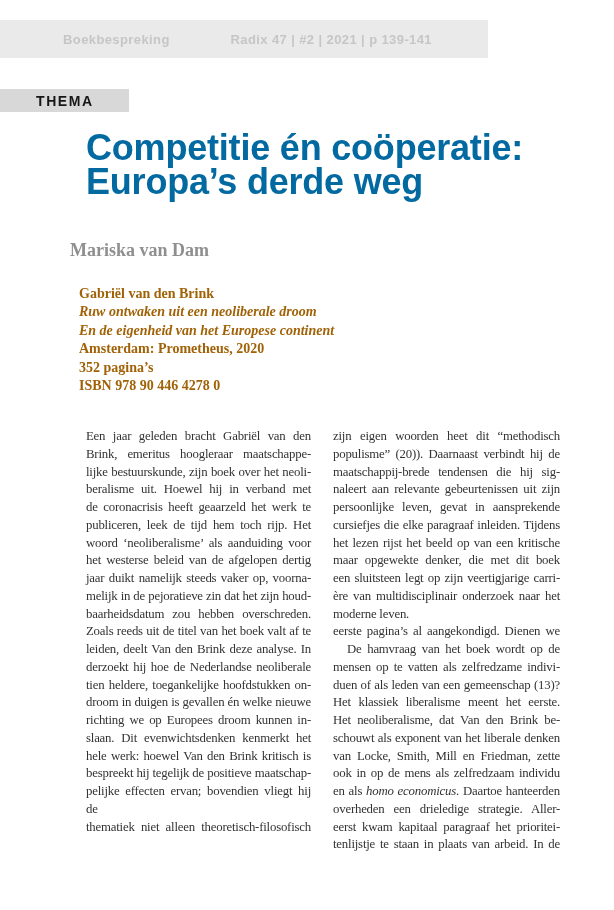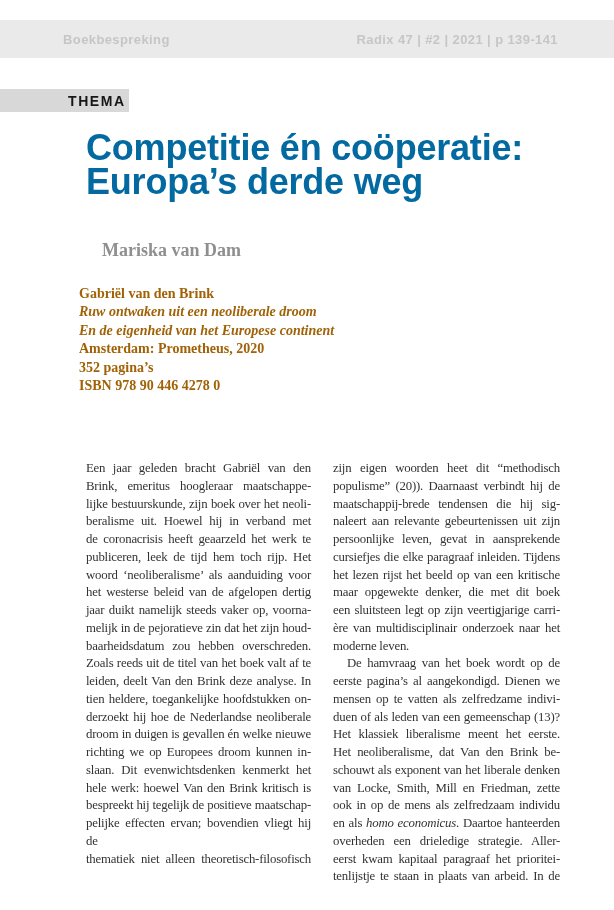--- a/index.html
+++ b/index.html
@@ -4,62 +4,61 @@
 <style>
   html,body { margin:0; padding:0; }
   body {
     width:614px; height:910px;
     background:#ffffff;
     position:relative;
     overflow:hidden;
     font-family:"Liberation Sans", sans-serif;
   }
   .header-bar {
-    position:absolute; top:20px; left:0; width:614px; height:38px;
+    position:absolute; top:20px; left:0; width:488px; height:38px;
     background:#eaeaea;
     display:flex; align-items:center; justify-content:space-between;
     box-sizing:border-box; padding:0 56px 0 63px;
   }
   .header-text {
     font-size:13px; font-weight:bold; color:#c6c6c6; letter-spacing:0.4px;
   }
   .thema-tag {
     position:absolute; top:89px; left:0; width:129px; height:23px;
     background:#d8d8d8;
     display:flex; align-items:center;
-    box-sizing:border-box; padding-left:68px;
+    box-sizing:border-box; padding-left:36px;
   }
   .thema-tag span {
     font-size:14px; font-weight:bold; color:#161616; letter-spacing:1.6px;
   }
   .article-title {
     position:absolute; top:131px; left:86px; width:500px;
     font-size:36px; line-height:34px; font-weight:bold;
     color:#0369a1; letter-spacing:-0.2px;
   }
   .article-author {
-    position:absolute; top:240px; left:102px;
+    position:absolute; top:240px; left:70px;
     font-family:"Liberation Serif", serif;
     font-size:18px; font-weight:bold; color:#8f8f8f;
   }
   .book-info {
     position:absolute; top:285px; left:79px; width:420px;
     font-family:"Liberation Serif", serif;
     font-size:14px; line-height:18.4px; font-weight:bold; color:#a16207;
   }
   .book-info .it { font-style:italic; }
   .body-columns {
     position:absolute; top:428px; left:86px; width:474px;
     display:flex; gap:22px;
   }
   .body-col {
     font-family:"Liberation Serif", serif;
     font-size:12.8px; line-height:17.75px; color:#333333;
     letter-spacing:-0.2px;
-    margin-top:32px;
   }
   .col-0 { width:225px; }
   .col-1 { width:227px; }
   .bodyline { text-align:justify; text-align-last:justify; }
   .bodyline.noj { text-align-last:left; }
   .bodyline.ind { text-indent:14px; }
   .bodyline .em { font-style:italic; }
 </style>
 </head>
 <body>
@@ -97,44 +96,44 @@
       <div class="bodyline">beralisme uit. Hoewel hij in verband met</div>
       <div class="bodyline">de coronacrisis heeft geaarzeld het werk te</div>
       <div class="bodyline">publiceren, leek de tijd hem toch rijp. Het</div>
       <div class="bodyline">woord ‘neoliberalisme’ als aanduiding voor</div>
       <div class="bodyline">het westerse beleid van de afgelopen dertig</div>
       <div class="bodyline">jaar duikt namelijk steeds vaker op, voorna-</div>
       <div class="bodyline">melijk in de pejoratieve zin dat het zijn houd-</div>
       <div class="bodyline">baarheidsdatum zou hebben overschreden.</div>
       <div class="bodyline">Zoals reeds uit de titel van het boek valt af te</div>
       <div class="bodyline">leiden, deelt Van den Brink deze analyse. In</div>
+      <div class="bodyline">derzoekt hij hoe de Nederlandse neoliberale</div>
       <div class="bodyline">tien heldere, toegankelijke hoofdstukken on-</div>
-      <div class="bodyline">derzoekt hij hoe de Nederlandse neoliberale</div>
       <div class="bodyline">droom in duigen is gevallen én welke nieuwe</div>
       <div class="bodyline">richting we op Europees droom kunnen in-</div>
       <div class="bodyline">slaan. Dit evenwichtsdenken kenmerkt het</div>
       <div class="bodyline">hele werk: hoewel Van den Brink kritisch is</div>
       <div class="bodyline">bespreekt hij tegelijk de positieve maatschap-</div>
       <div class="bodyline">pelijke effecten ervan; bovendien vliegt hij de</div>
       <div class="bodyline">thematiek niet alleen theoretisch-filosofisch</div>
     </div>
   <div class="body-col col-1">
       <div class="bodyline">zijn eigen woorden heet dit “methodisch</div>
       <div class="bodyline">populisme” (20)). Daarnaast verbindt hij de</div>
       <div class="bodyline">maatschappij-brede tendensen die hij sig-</div>
       <div class="bodyline">naleert aan relevante gebeurtenissen uit zijn</div>
       <div class="bodyline">persoonlijke leven, gevat in aansprekende</div>
       <div class="bodyline">cursiefjes die elke paragraaf inleiden. Tijdens</div>
       <div class="bodyline">het lezen rijst het beeld op van een kritische</div>
       <div class="bodyline">maar opgewekte denker, die met dit boek</div>
       <div class="bodyline">een sluitsteen legt op zijn veertigjarige carri-</div>
       <div class="bodyline">ère van multidisciplinair onderzoek naar het</div>
       <div class="bodyline noj">moderne leven.</div>
+      <div class="bodyline">eerste pagina’s al aangekondigd. Dienen we</div>
       <div class="bodyline ind">De hamvraag van het boek wordt op de</div>
-      <div class="bodyline">eerste pagina’s al aangekondigd. Dienen we</div>
       <div class="bodyline">mensen op te vatten als zelfredzame indivi-</div>
       <div class="bodyline">duen of als leden van een gemeenschap (13)?</div>
       <div class="bodyline">Het klassiek liberalisme meent het eerste.</div>
       <div class="bodyline">Het neoliberalisme, dat Van den Brink be-</div>
       <div class="bodyline">schouwt als exponent van het liberale denken</div>
       <div class="bodyline">van Locke, Smith, Mill en Friedman, zette</div>
       <div class="bodyline">ook in op de mens als zelfredzaam individu</div>
       <div class="bodyline"><span>en als </span><span class="em">homo economicus</span><span>. Daartoe hanteerden</span></div>
       <div class="bodyline">overheden een drieledige strategie. Aller-</div>
       <div class="bodyline">eerst kwam kapitaal paragraaf het prioritei-</div>

